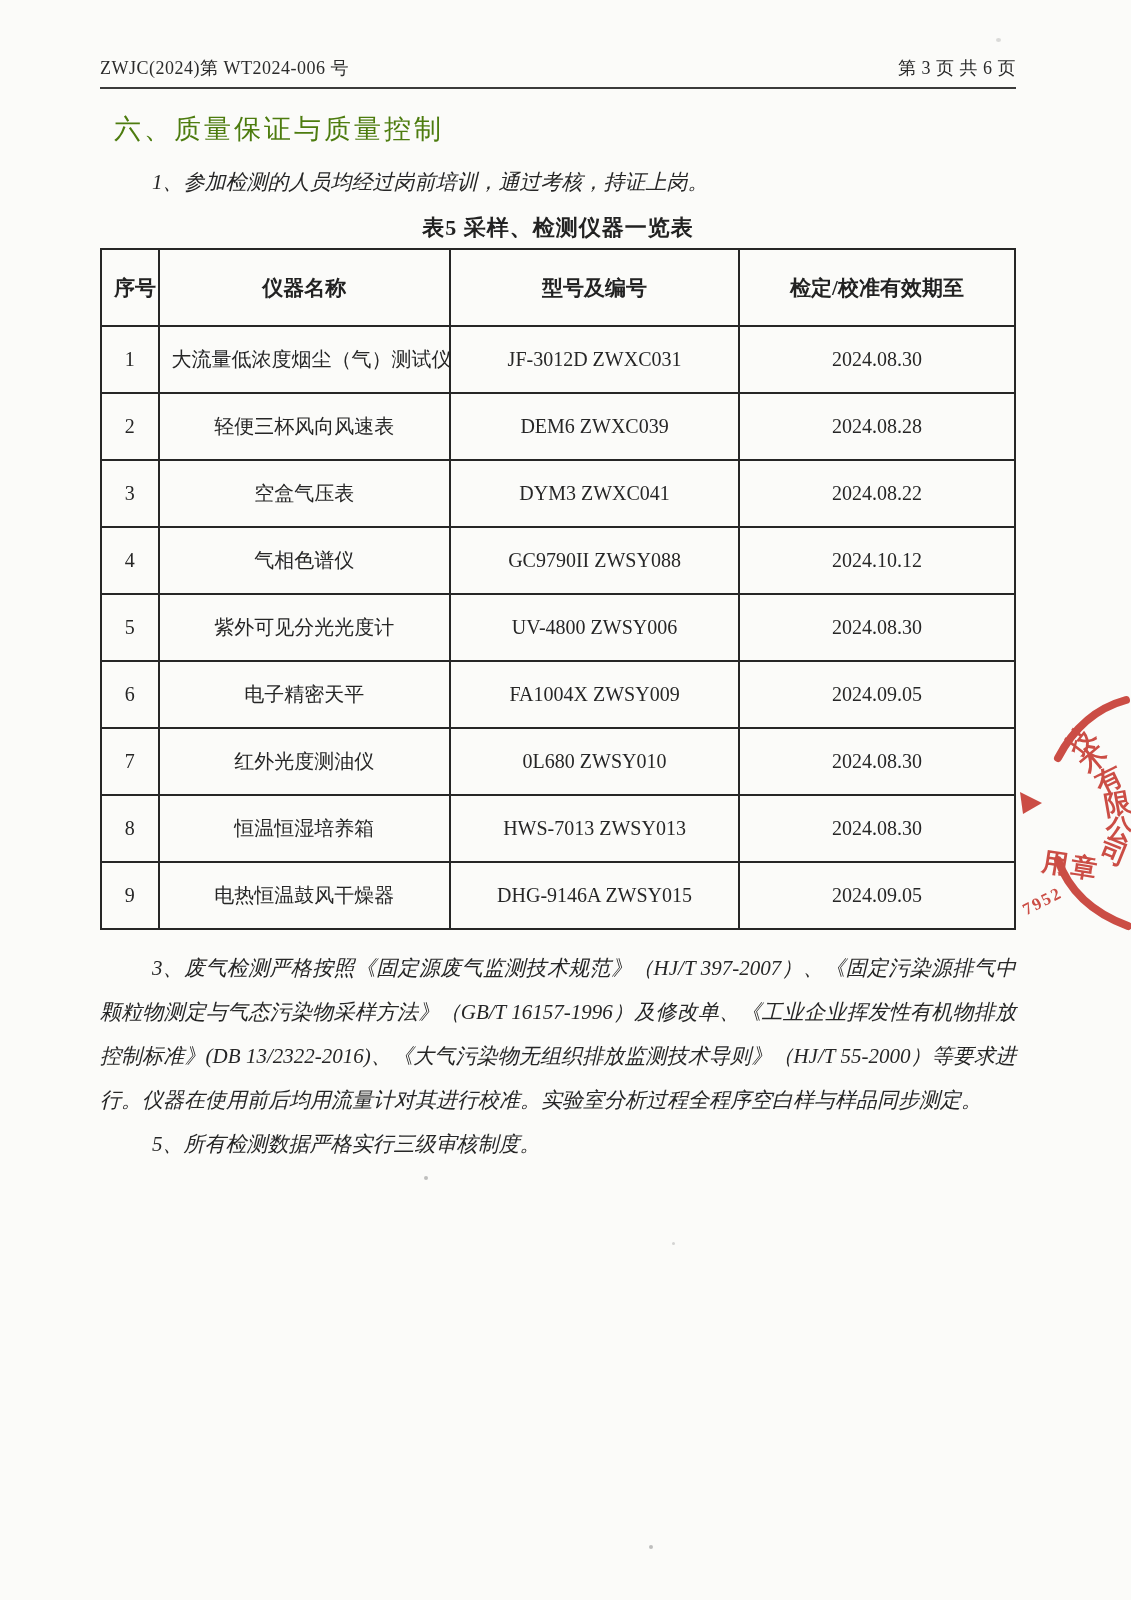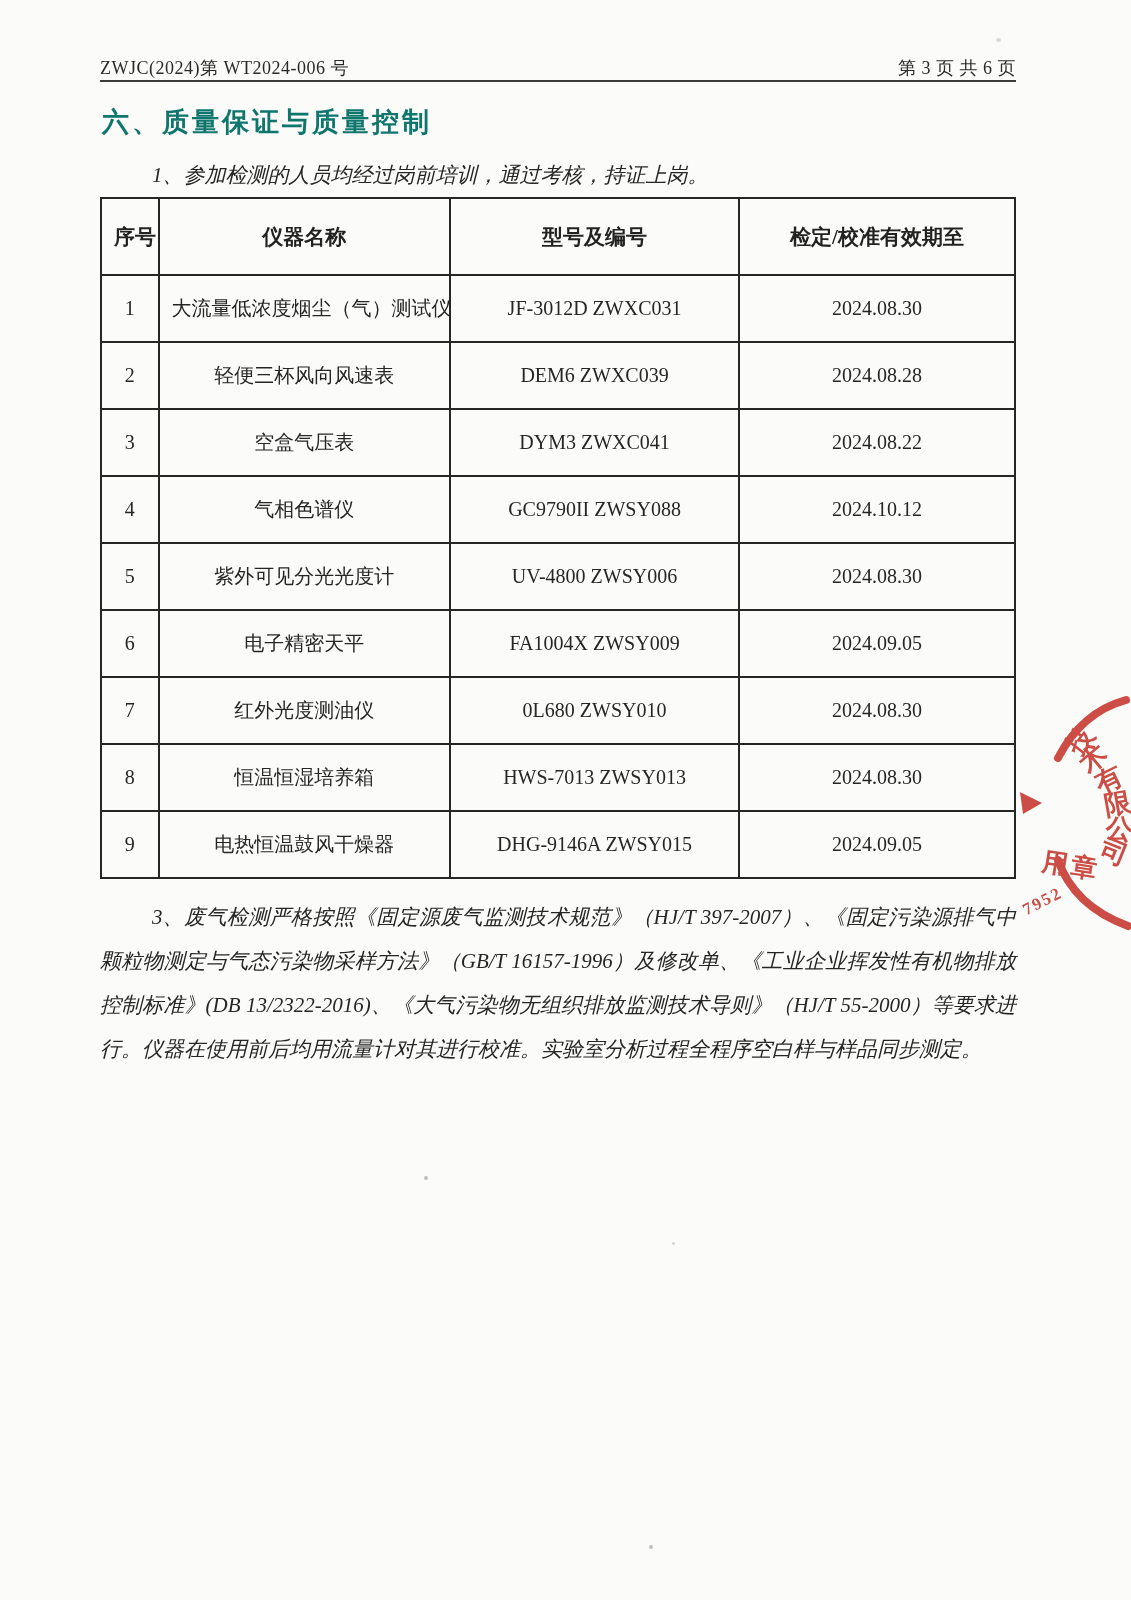--- a/index.html
+++ b/index.html
@@ -10,28 +10,28 @@
     background:#fbfbf9;
     overflow:hidden;
     font-family:"Liberation Serif","DejaVu Serif",serif;
     color:#2a2a2a;
   }
   .page-inner {
     position:absolute; left:100px; top:56px; width:916px;
   }
   .running-header {
     display:flex; justify-content:space-between; align-items:flex-end;
-    font-size:18px; 
+    font-size:18px; padding-bottom:7px;
     border-bottom:2px solid #3b3b3b;
     letter-spacing:.5px;
   }
   .section-title {
-    margin:22px 0 0 2px;
-    font-size:27px; font-weight:bold; letter-spacing:3px;
-    color:#0f766e;
+    margin:22px 0 0 14px;
+    font-size:27px; font-weight:normal; letter-spacing:3px;
+    color:#4d7c0f;
   }
   p.body {
     margin:0; font-size:21px; line-height:44px;
     text-align:justify; text-justify:inter-ideograph;
     color:#262626;
   }
   p.first-indent { text-indent:52px;font-style:italic; }
   p.p1 { margin-top:13px; }
   p.p2 { margin-top:2px; }
   p.p3 { margin-top:16px; }
@@ -84,20 +84,21 @@
 
     <div class="running-header">
       <span>ZWJC(2024)第 WT2024-006 号</span>
       <span>第 3 页 共 6 页</span>
     </div>
 
     <h1 class="section-title">六、质量保证与质量控制</h1>
 
     <p class="body first-indent p1">1、参加检测的人员均经过岗前培训，通过考核，持证上岗。</p>
 
+    <div class="table-title">表5 采样、检测仪器一览表</div>
 
     <table class="instruments">
       <colgroup>
         <col class="c0">
           <col class="c1">
           <col class="c2">
           <col class="c3">
       </colgroup>
       <thead>
         <tr>
@@ -159,20 +160,21 @@
         <tr>
           <td>9</td>
           <td>电热恒温鼓风干燥器</td>
           <td>DHG-9146A ZWSY015</td>
           <td>2024.09.05</td>
         </tr>
       </tbody>
     </table>
 
     <p class="body first-indent p3">3、废气检测严格按照《固定源废气监测技术规范》（HJ/T 397-2007）、《固定污染源排气中颗粒物测定与气态污染物采样方法》（GB/T 16157-1996）及修改单、《工业企业挥发性有机物排放控制标准》(DB 13/2322-2016)、《大气污染物无组织排放监测技术导则》（HJ/T 55-2000）等要求进行。仪器在使用前后均用流量计对其进行校准。实验室分析过程全程序空白样与样品同步测定。</p>
+    <p class="body first-indent p5">5、所有检测数据严格实行三级审核制度。</p>
 
   </div>
 
   <div class="stamp">
     <svg width="123" height="260" viewBox="0 0 123 260">
       <g opacity="0.88">
         <path class="arc" d="M 118 12 Q 74 24 50 70" stroke-width="8"></path>
         <path class="arc" d="M 50 172 Q 66 218 120 238" stroke-width="8"></path>
         <polygon class="star" points="12,104 34,115 15,126"></polygon>
         <text x="58" y="62" font-size="27" transform="rotate(-52 71 52)">技</text>

